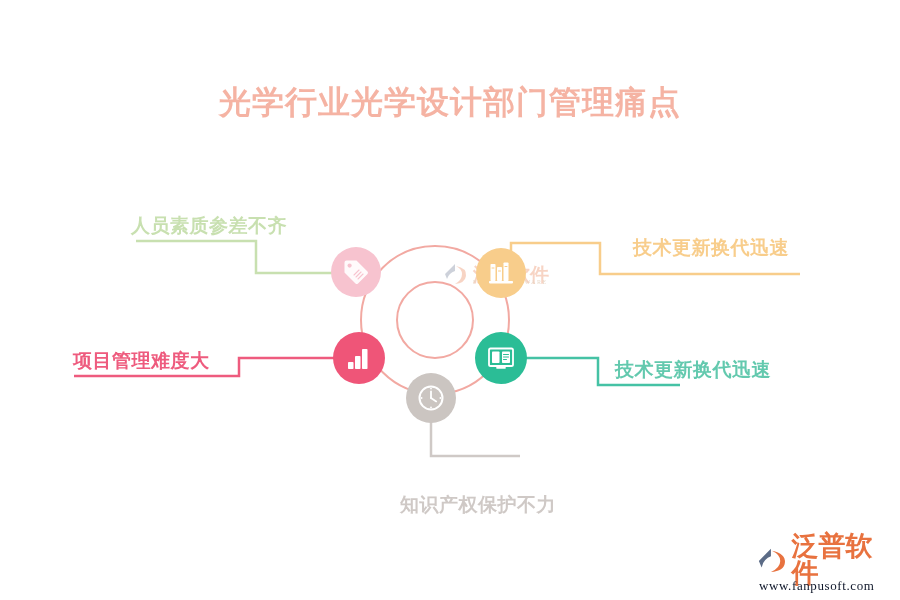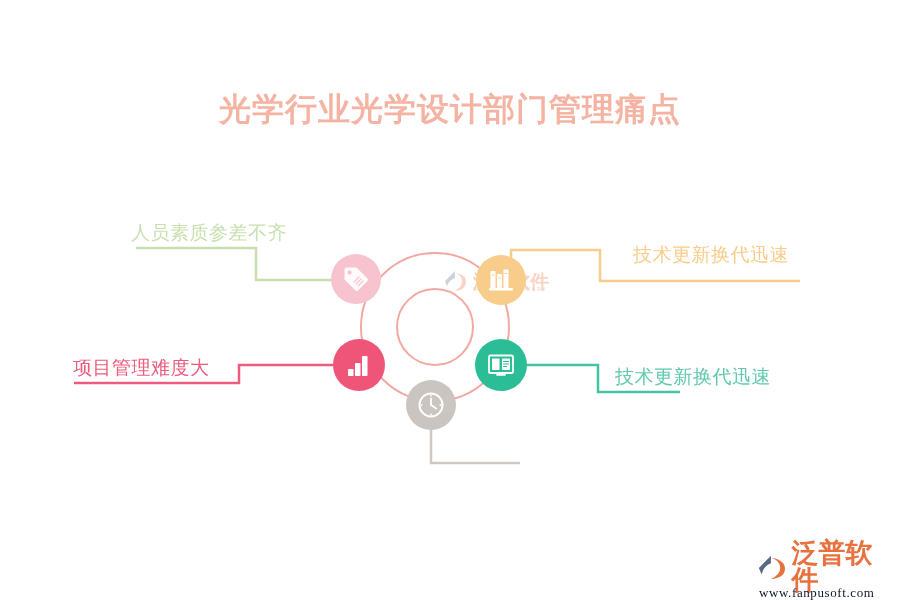--- a/index.html
+++ b/index.html
@@ -11,21 +11,21 @@
     height: 600px;
     background: #ffffff;
     font-family: "Liberation Sans", "DejaVu Sans", sans-serif;
     overflow: hidden;
     position: relative;
   }
 
   #canvas {
     position: absolute;
     left: 0;
-    top: 12px;
+    top: 5px;
     width: 900px;
     height: 536px;
   }
 
   
   .page-title {
     position: absolute;
     left: 0;
     top: 76px;
     width: 900px;
@@ -82,21 +82,21 @@
   .node-tag     { left: 331px; top: 242px; width: 50px;  height: 50px;  background: #f7c3cf; }
   .node-books   { left: 476px; top: 243px; width: 50px;  height: 50px;  background: #f8cd8b; }
   .node-chart   { left: 333px; top: 327px; width: 52px;  height: 52px;  background: #ef5578; }
   .node-open    { left: 475px; top: 327px; width: 52px;  height: 52px;  background: #2bbd96; }
   .node-clock   { left: 406px; top: 368px; width: 50px;  height: 50px;  background: #cbc5c1; }
 
   
   .label {
     position: absolute;
     font-size: 19px;
-    font-weight: normal;
+    font-weight: bold;
     white-space: nowrap;
     letter-spacing: 0.5px;
   }
   .label-staff    { left: 131px; top: 208px; color: #c8e0b0; }
   .label-tech     { left: 633px; top: 230px; color: #f8cd8b; text-align: right; }
   .label-project  { left: 73px;  top: 343px; color: #ee5b7e; text-align: right; }
   .label-quality  { left: 615px; top: 352px; color: #63c9ae; }
   .label-ip       { left: 400px; top: 487px; color: #cfc9c6; }
 
   
@@ -248,20 +248,21 @@
   </div>
 
   <div class="label label-staff">人员素质参差不齐</div>
 
   <div class="label label-tech">技术更新换代迅速</div>
 
   <div class="label label-project">项目管理难度大</div>
 
   <div class="label label-quality">技术更新换代迅速</div>
 
+  <div class="label label-ip">知识产权保护不力</div>
 
   <div class="brand">
     <div class="brand-row">
       <svg width="34" height="30" viewBox="0 0 34 30">
         <path d="M2 16 L15 3 L15 11 Q7 14 5 23 Z" fill="#5b6b86"></path>
         <path d="M16 5 Q31 8 30 18 Q29 27 15 28 Q25 23 25 16 Q25 9 16 5 Z" fill="#e8723f"></path>
       </svg>
       <span class="brand-name">泛普软件</span>
     </div>
     <div class="brand-url">www.fanpusoft.com</div>

